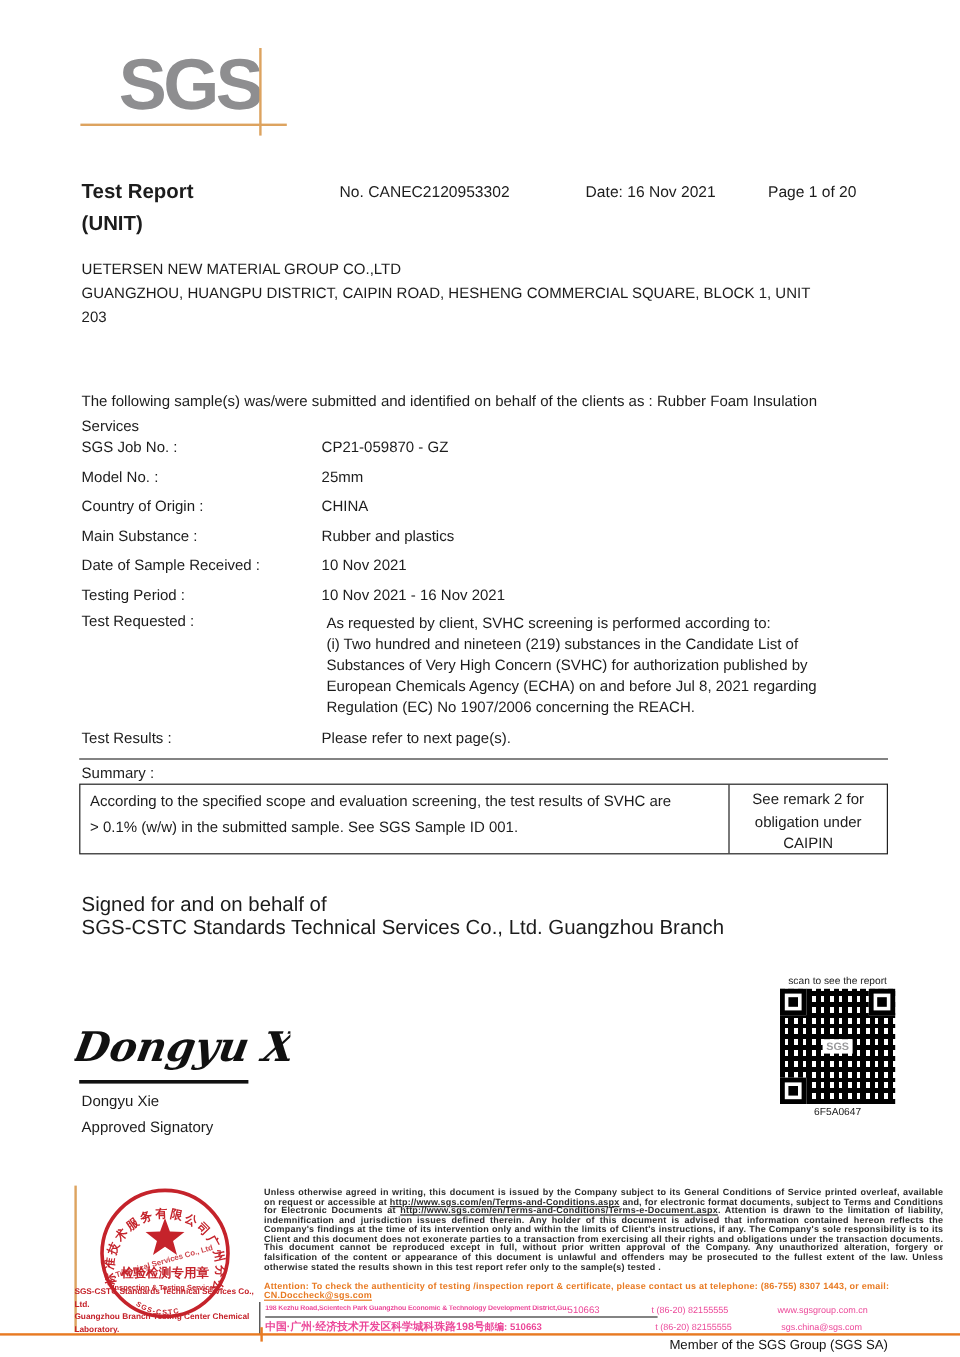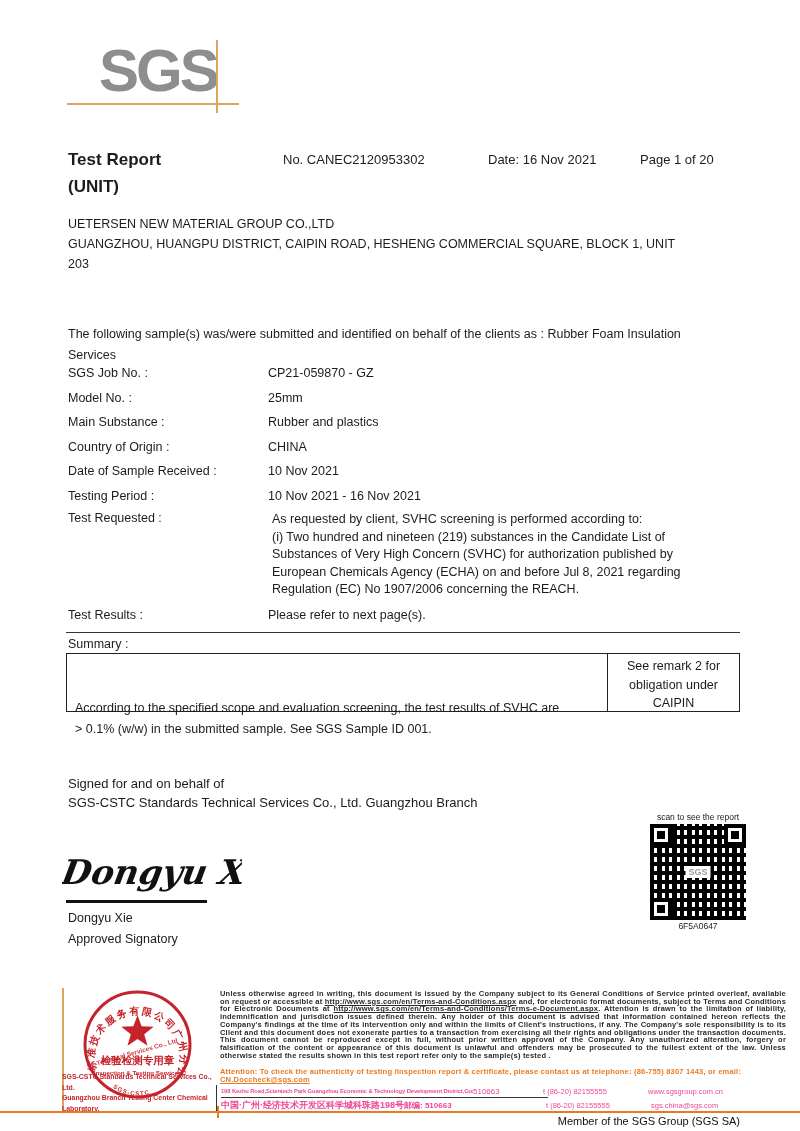--- a/index.html
+++ b/index.html
@@ -37,28 +37,28 @@
   .tr-lines { margin-left:4px; line-height:17.5px; }
   .info-res { position:absolute; left:68px; top:608px; width:672px; font-size:12.5px; display:flex; line-height:14px; }
 
   
   .summary-rule { position:absolute; left:66px; top:632px; width:674px; height:1px; background:#333; }
   .summary-label { position:absolute; left:68px; top:637px; font-size:12.5px; }
   .summary-box {
     position:absolute; left:66px; top:653px; width:674px; height:59px;
     border:1.5px solid #222; display:flex;
   }
-  .summary-left { flex:0 0 540px; padding:4px 8px; font-size:12.5px; line-height:21px;margin-top:40px; }
+  .summary-left { flex:0 0 540px; padding:4px 8px; font-size:12.5px; line-height:21px; }
   .summary-right {
     flex:1; border-left:1.5px solid #222; text-align:center;
     font-size:12.5px; line-height:18.5px; padding-top:3px;
   }
 
   
-  .signed { position:absolute; left:68px; top:774px; font-size:13px; line-height:19px; }
+  .signed { position:absolute; left:68px; top:744px; font-size:17px; line-height:19px; }
   .sig-svg { position:absolute; left:62px; top:840px; width:180px; height:62px; }
   .sig-underline { position:absolute; left:66px; top:900px; width:141px; height:2.5px; background:#111; }
   .sig-name { position:absolute; left:68px; top:908px; font-size:12.5px; line-height:21px; }
 
   
   .qr-area { position:absolute; left:638px; top:812px; width:120px; text-align:center; }
   .qr-caption { font-size:8.5px; color:#222; }
   .qr-box {
     position:relative; width:96px; height:96px; margin:2px auto 1px auto;
     background:
@@ -145,26 +145,26 @@
   <div class="info-simple">
     <div class="info-row">
       <div class="info-label">SGS Job No. :</div>
       <div class="info-value">CP21-059870 - GZ</div>
     </div>
     <div class="info-row">
       <div class="info-label">Model No. :</div>
       <div class="info-value">25mm</div>
     </div>
     <div class="info-row">
+      <div class="info-label">Country of Origin :</div>
+      <div class="info-value">CHINA</div>
+    </div>
+    <div class="info-row">
       <div class="info-label">Main Substance :</div>
       <div class="info-value">Rubber and plastics</div>
-    </div>
-    <div class="info-row">
-      <div class="info-label">Country of Origin :</div>
-      <div class="info-value">CHINA</div>
     </div>
     <div class="info-row">
       <div class="info-label">Date of Sample Received :</div>
       <div class="info-value">10 Nov 2021</div>
     </div>
     <div class="info-row">
       <div class="info-label">Testing Period :</div>
       <div class="info-value">10 Nov 2021 - 16 Nov 2021</div>
     </div>
   </div>

